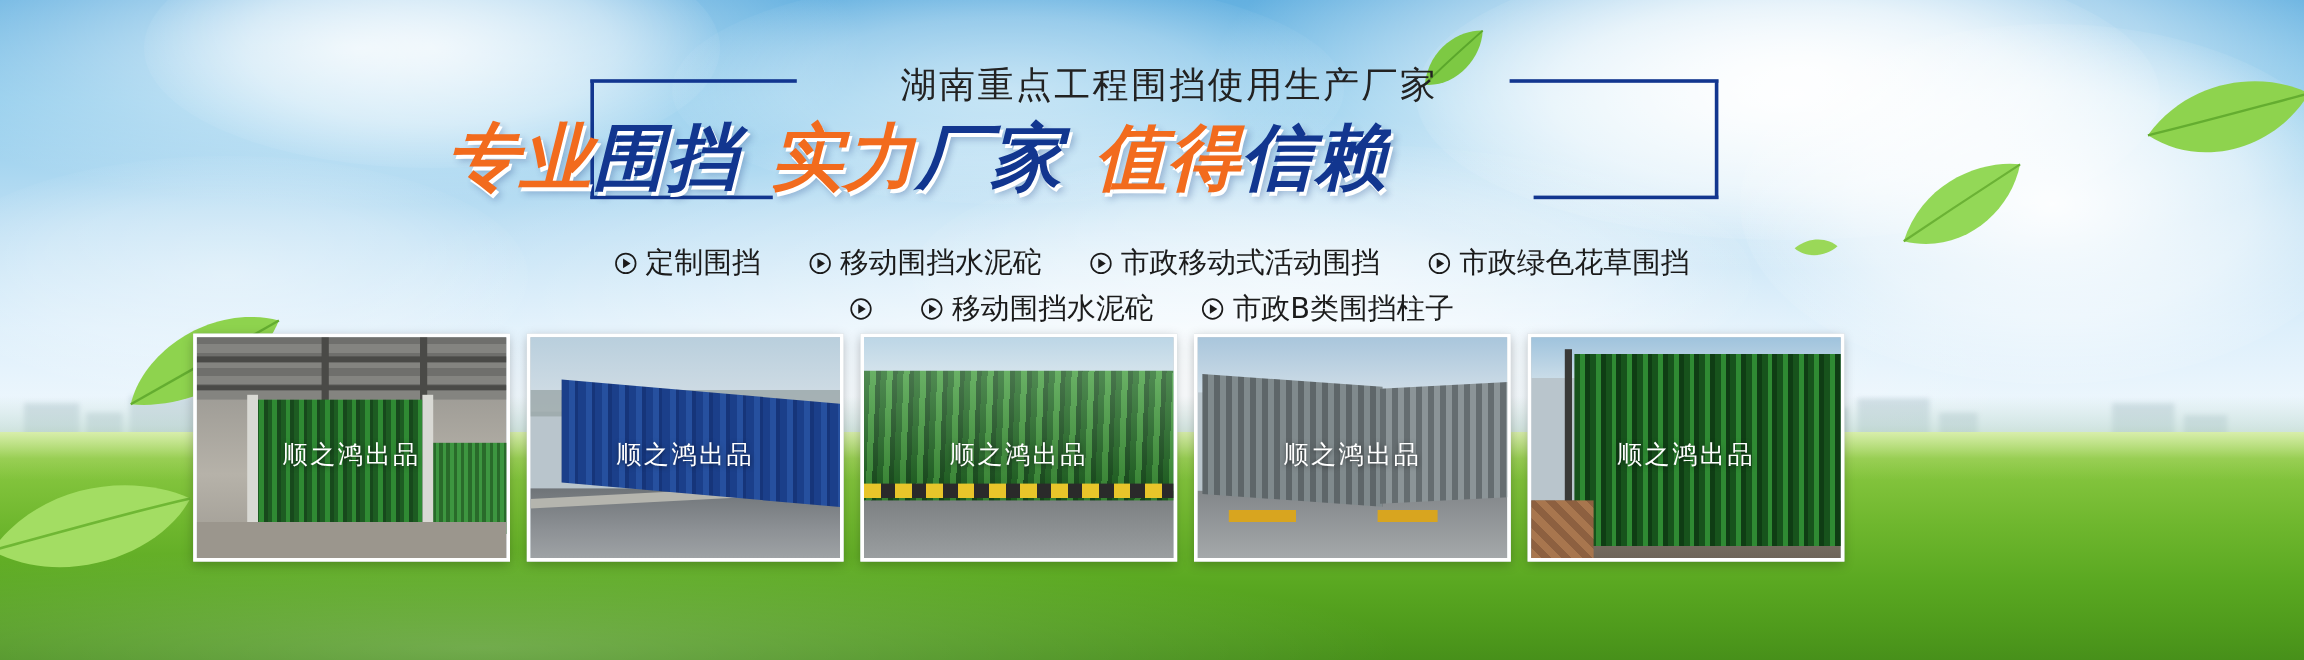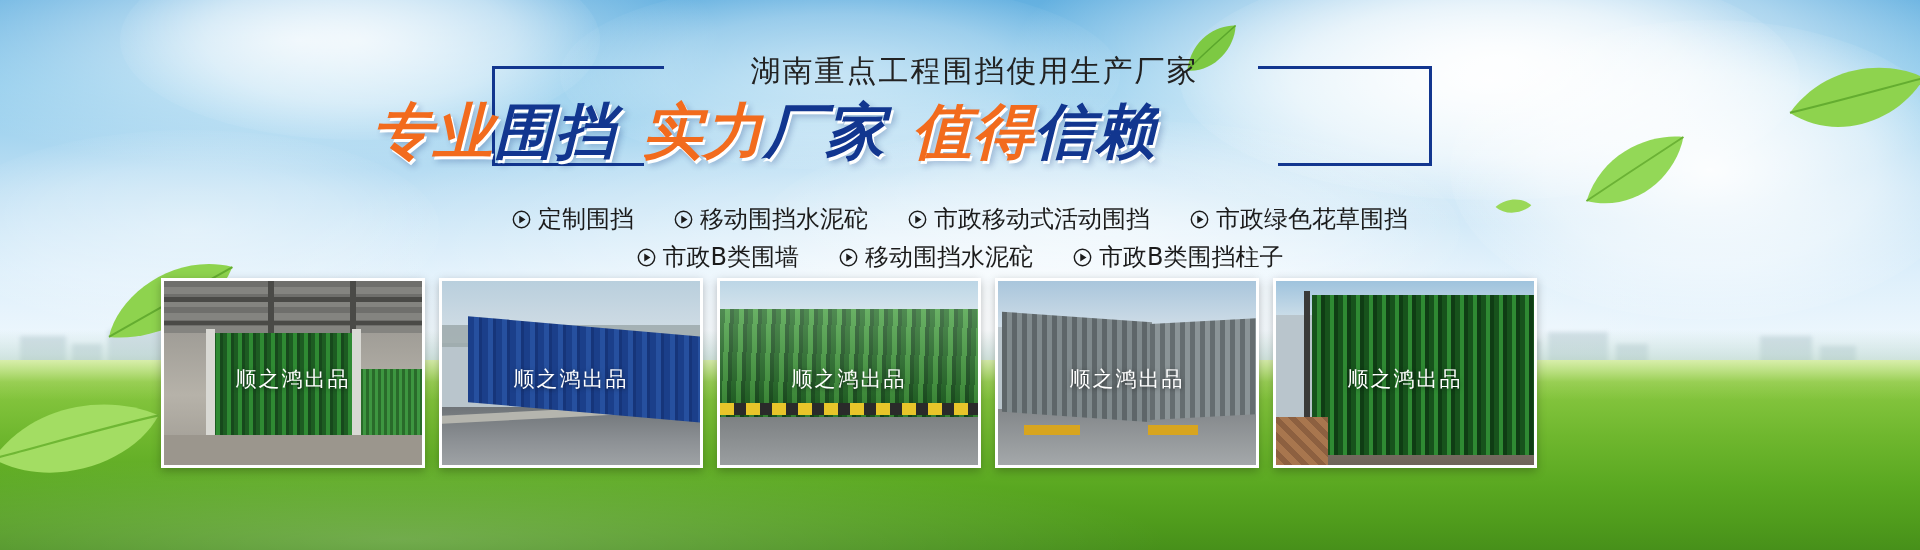--- a/index.html
+++ b/index.html
@@ -274,21 +274,20 @@
           <span>市政绿色花草围挡</span>
         </span>
       </div>
 
       <div class="feat-row">
         <span class="feat">
           <svg class="play-icon" viewBox="0 0 20 20">
             <circle cx="10" cy="10" r="8.6" fill="none" stroke="#1b1b1b" stroke-width="1.5"></circle>
             <path d="M7.6 5.8 L14.2 10 L7.6 14.2 Z" fill="#1b1b1b"></path>
           </svg>
-          <span>市政B类围墙</span>
         </span>
         <span class="feat">
           <svg class="play-icon" viewBox="0 0 20 20">
             <circle cx="10" cy="10" r="8.6" fill="none" stroke="#1b1b1b" stroke-width="1.5"></circle>
             <path d="M7.6 5.8 L14.2 10 L7.6 14.2 Z" fill="#1b1b1b"></path>
           </svg>
           <span>移动围挡水泥砣</span>
         </span>
         <span class="feat">
           <svg class="play-icon" viewBox="0 0 20 20">

